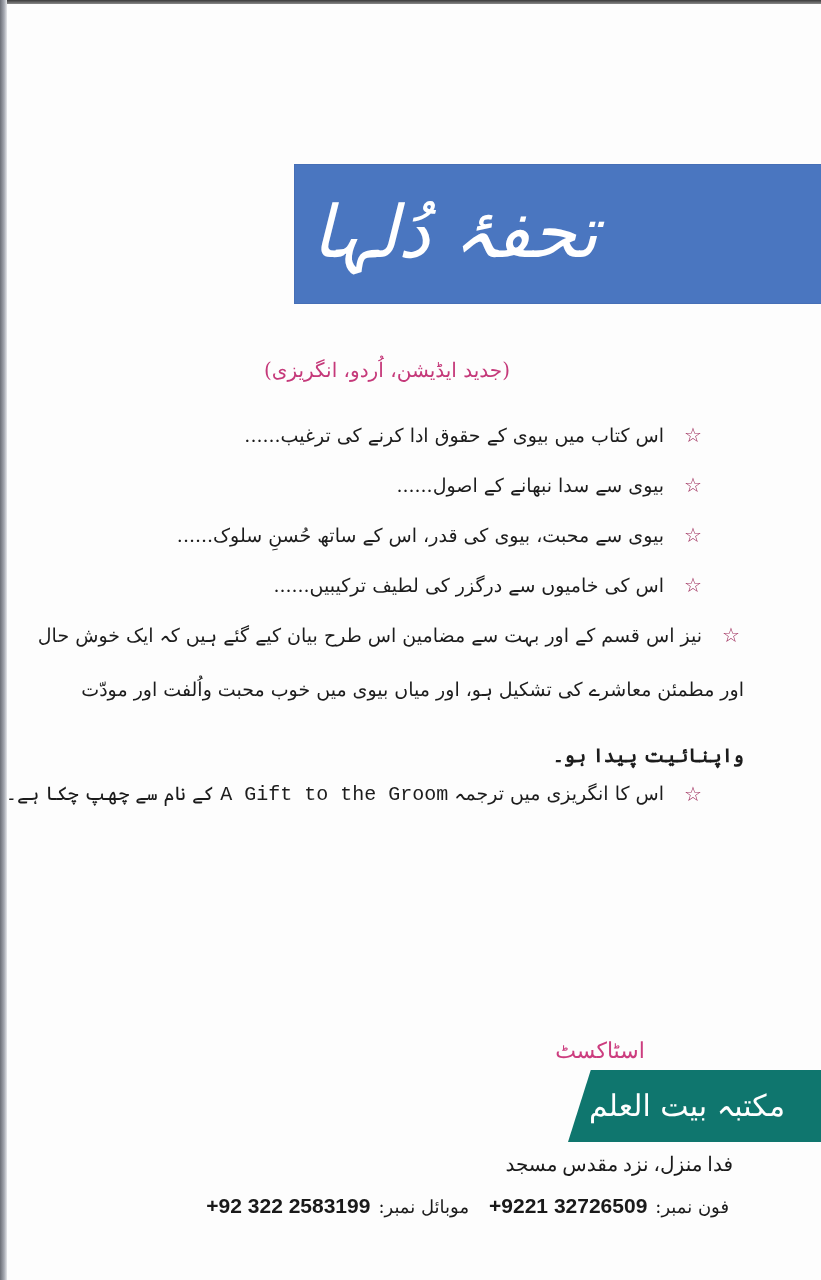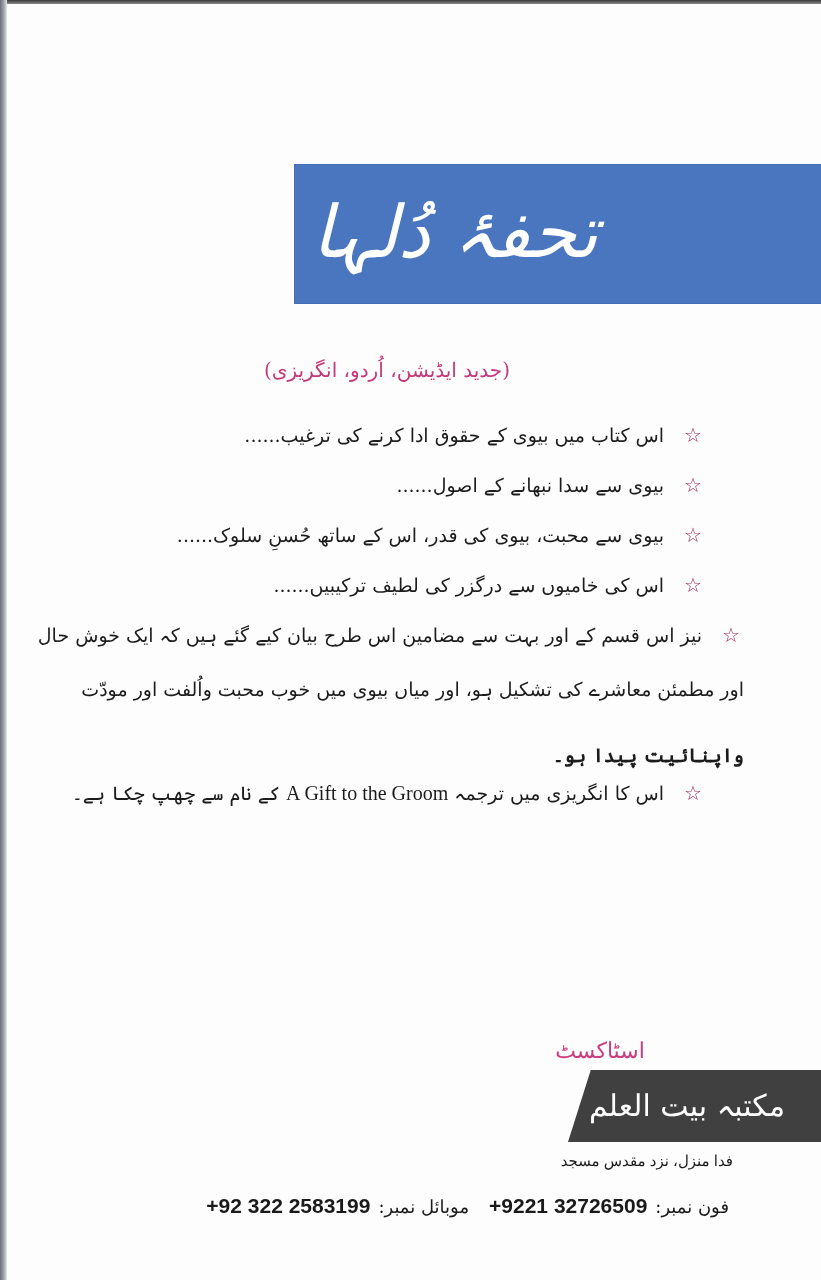--- a/index.html
+++ b/index.html
@@ -88,58 +88,58 @@
       margin-left: 16px;
     }
     .bullet-text { line-height: 30px; }
     .bullet-cont {
       position: absolute;
       right: 0;
       white-space: nowrap;
       line-height: 30px;
     }
     .en-inline {
-      font-family: Liberation Serif, serif;
+      font-family: Liberation Mono, monospace;
       font-size: 20px;
       direction: ltr;
       unicode-bidi: embed;
     }
     .stockist {
       position: absolute;
       left: 555px; top: 1038px;
       width: 90px;
       text-align: center;
       direction: rtl;
       font-family: "DejaVu Serif", serif;
       font-size: 22px;
       color: #cc3d7f;
     }
     .publisher-band {
       position: absolute;
       left: 568px; top: 1070px;
       width: 253px; height: 72px;
-      background: #404040;
+      background: #0f766e;
       clip-path: polygon(9% 0, 100% 0, 100% 100%, 0 100%);
     }
     .publisher-name {
       position: absolute;
       right: 36px; top: 8px;
       direction: rtl;
       font-family: "DejaVu Serif", serif;
       font-size: 30px;
       line-height: 56px;
       color: #ffffff;
       white-space: nowrap;
     }
     .address {
       position: absolute;
       right: 88px; top: 1152px;
       direction: rtl;
-      font-family: Liberation Sans, sans-serif;
-      font-size: 15px;
+      font-family: Liberation Serif, serif;
+      font-size: 20px;
       color: #1a1a1a;
       white-space: nowrap;
     }
     .phones {
       position: absolute;
       right: 92px; top: 1194px;
       direction: rtl;
       white-space: nowrap;
       font-size: 19px;
       color: #1a1a1a;

